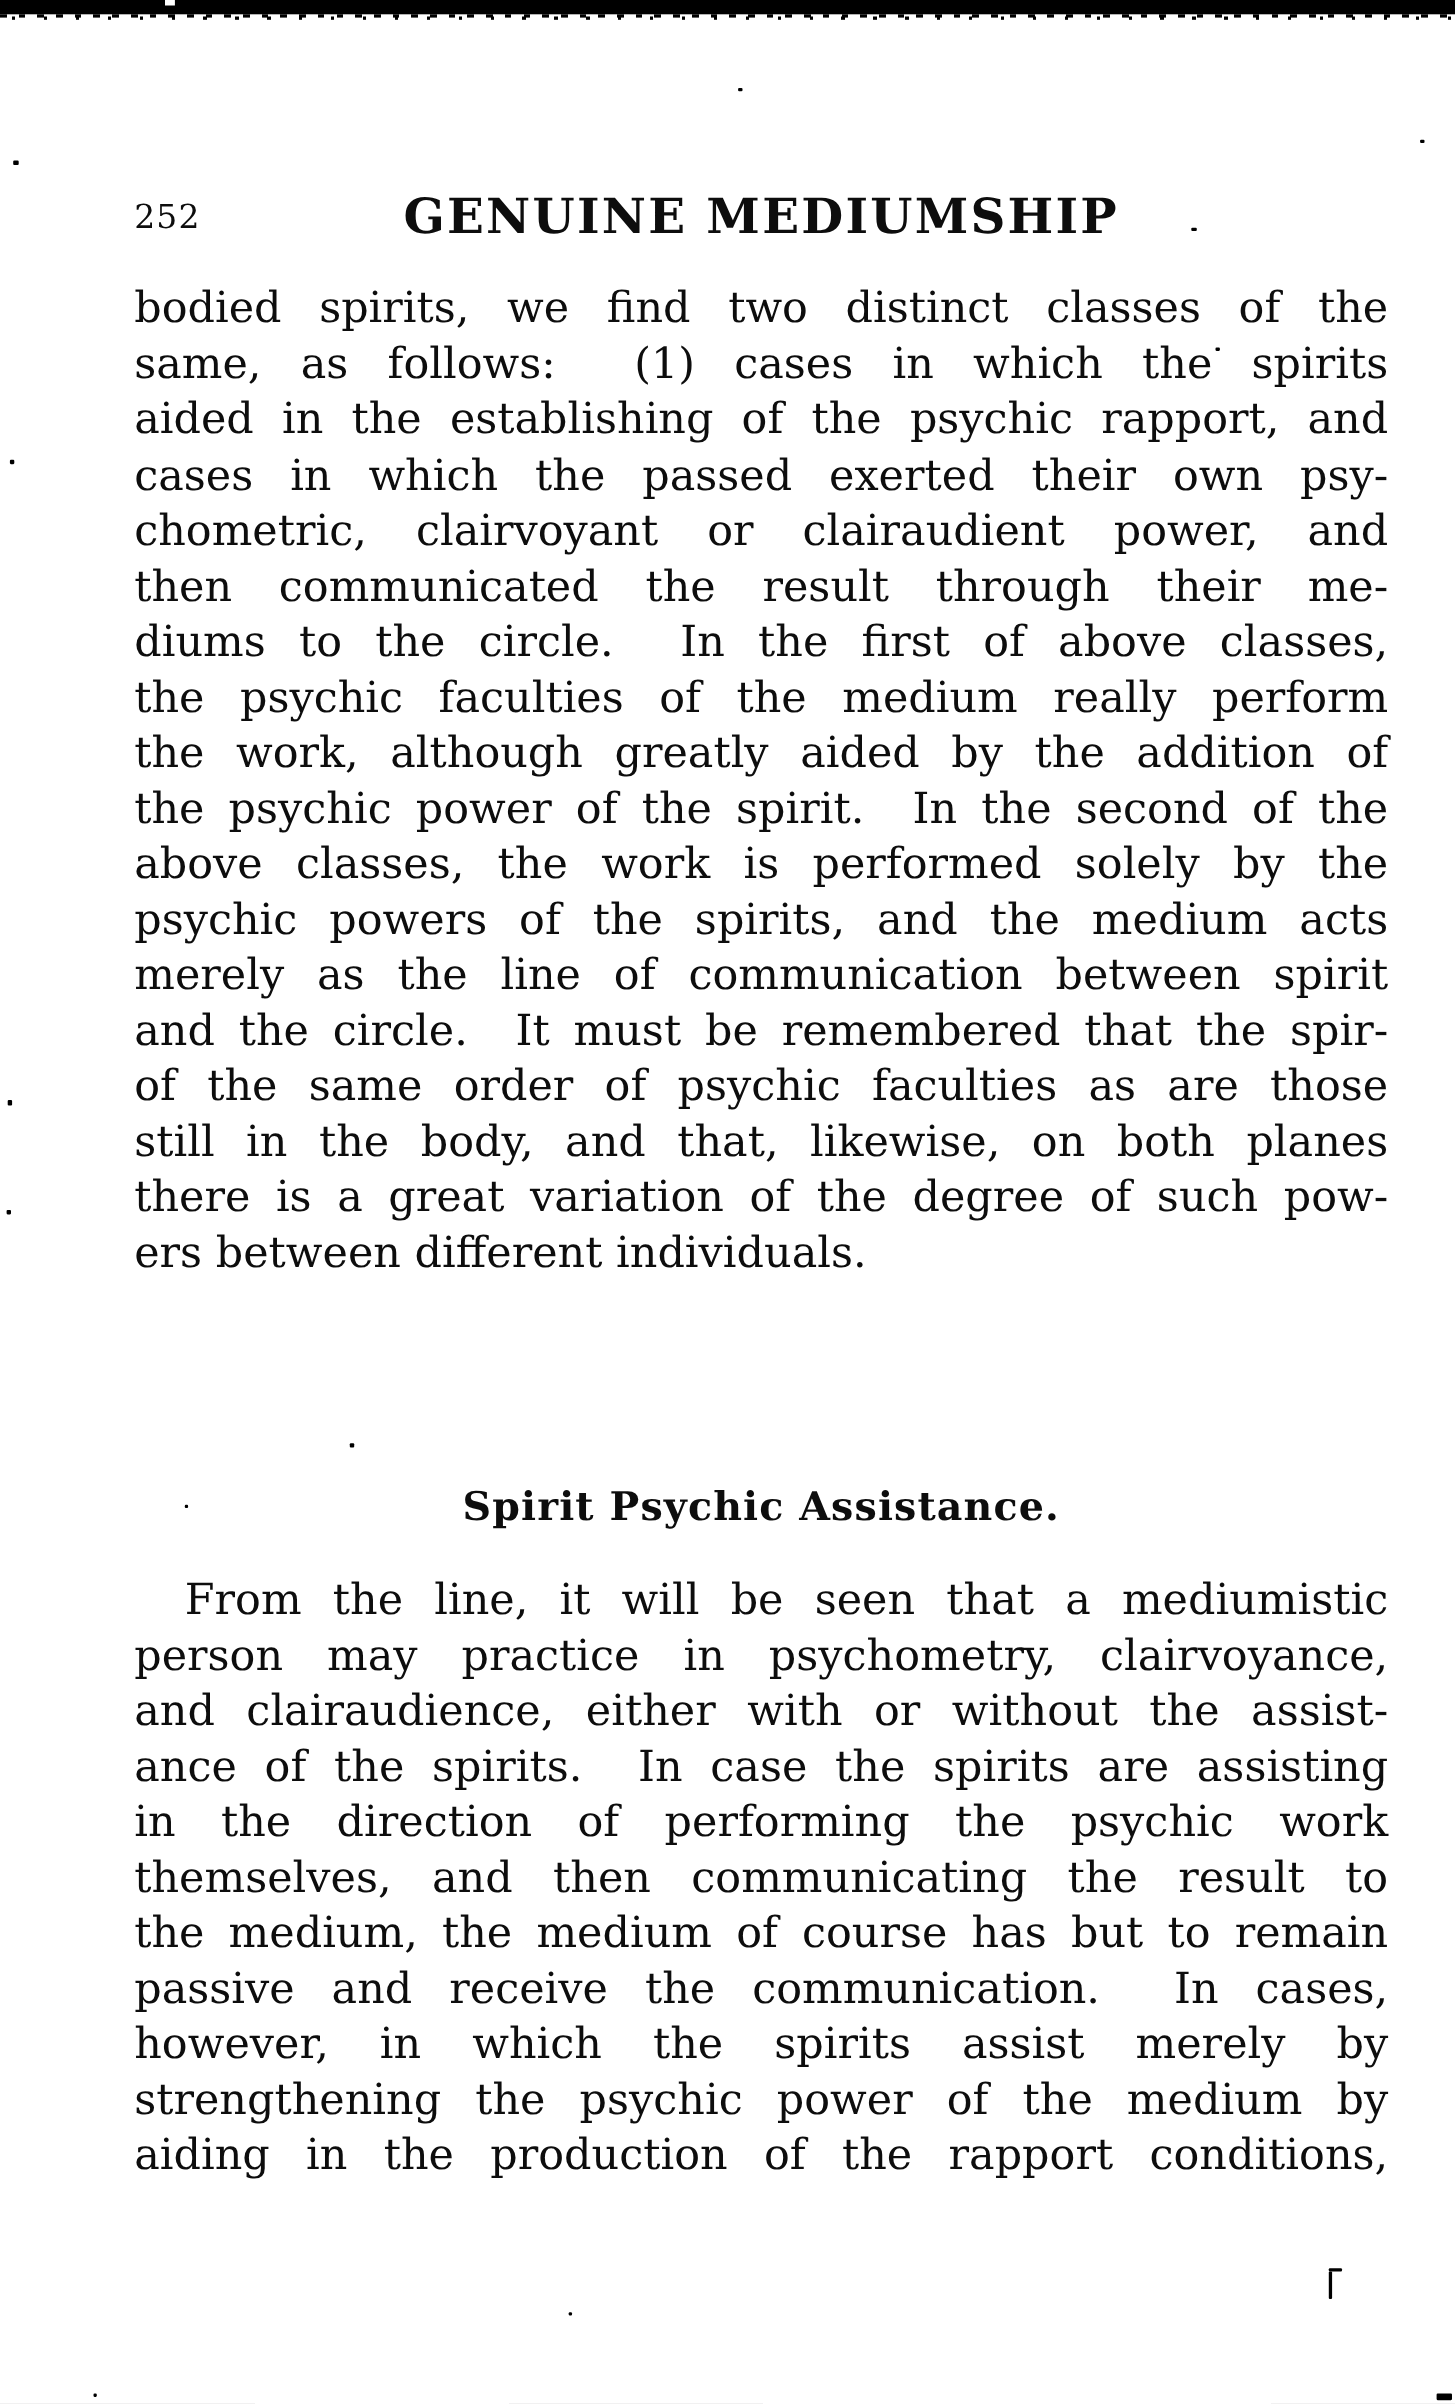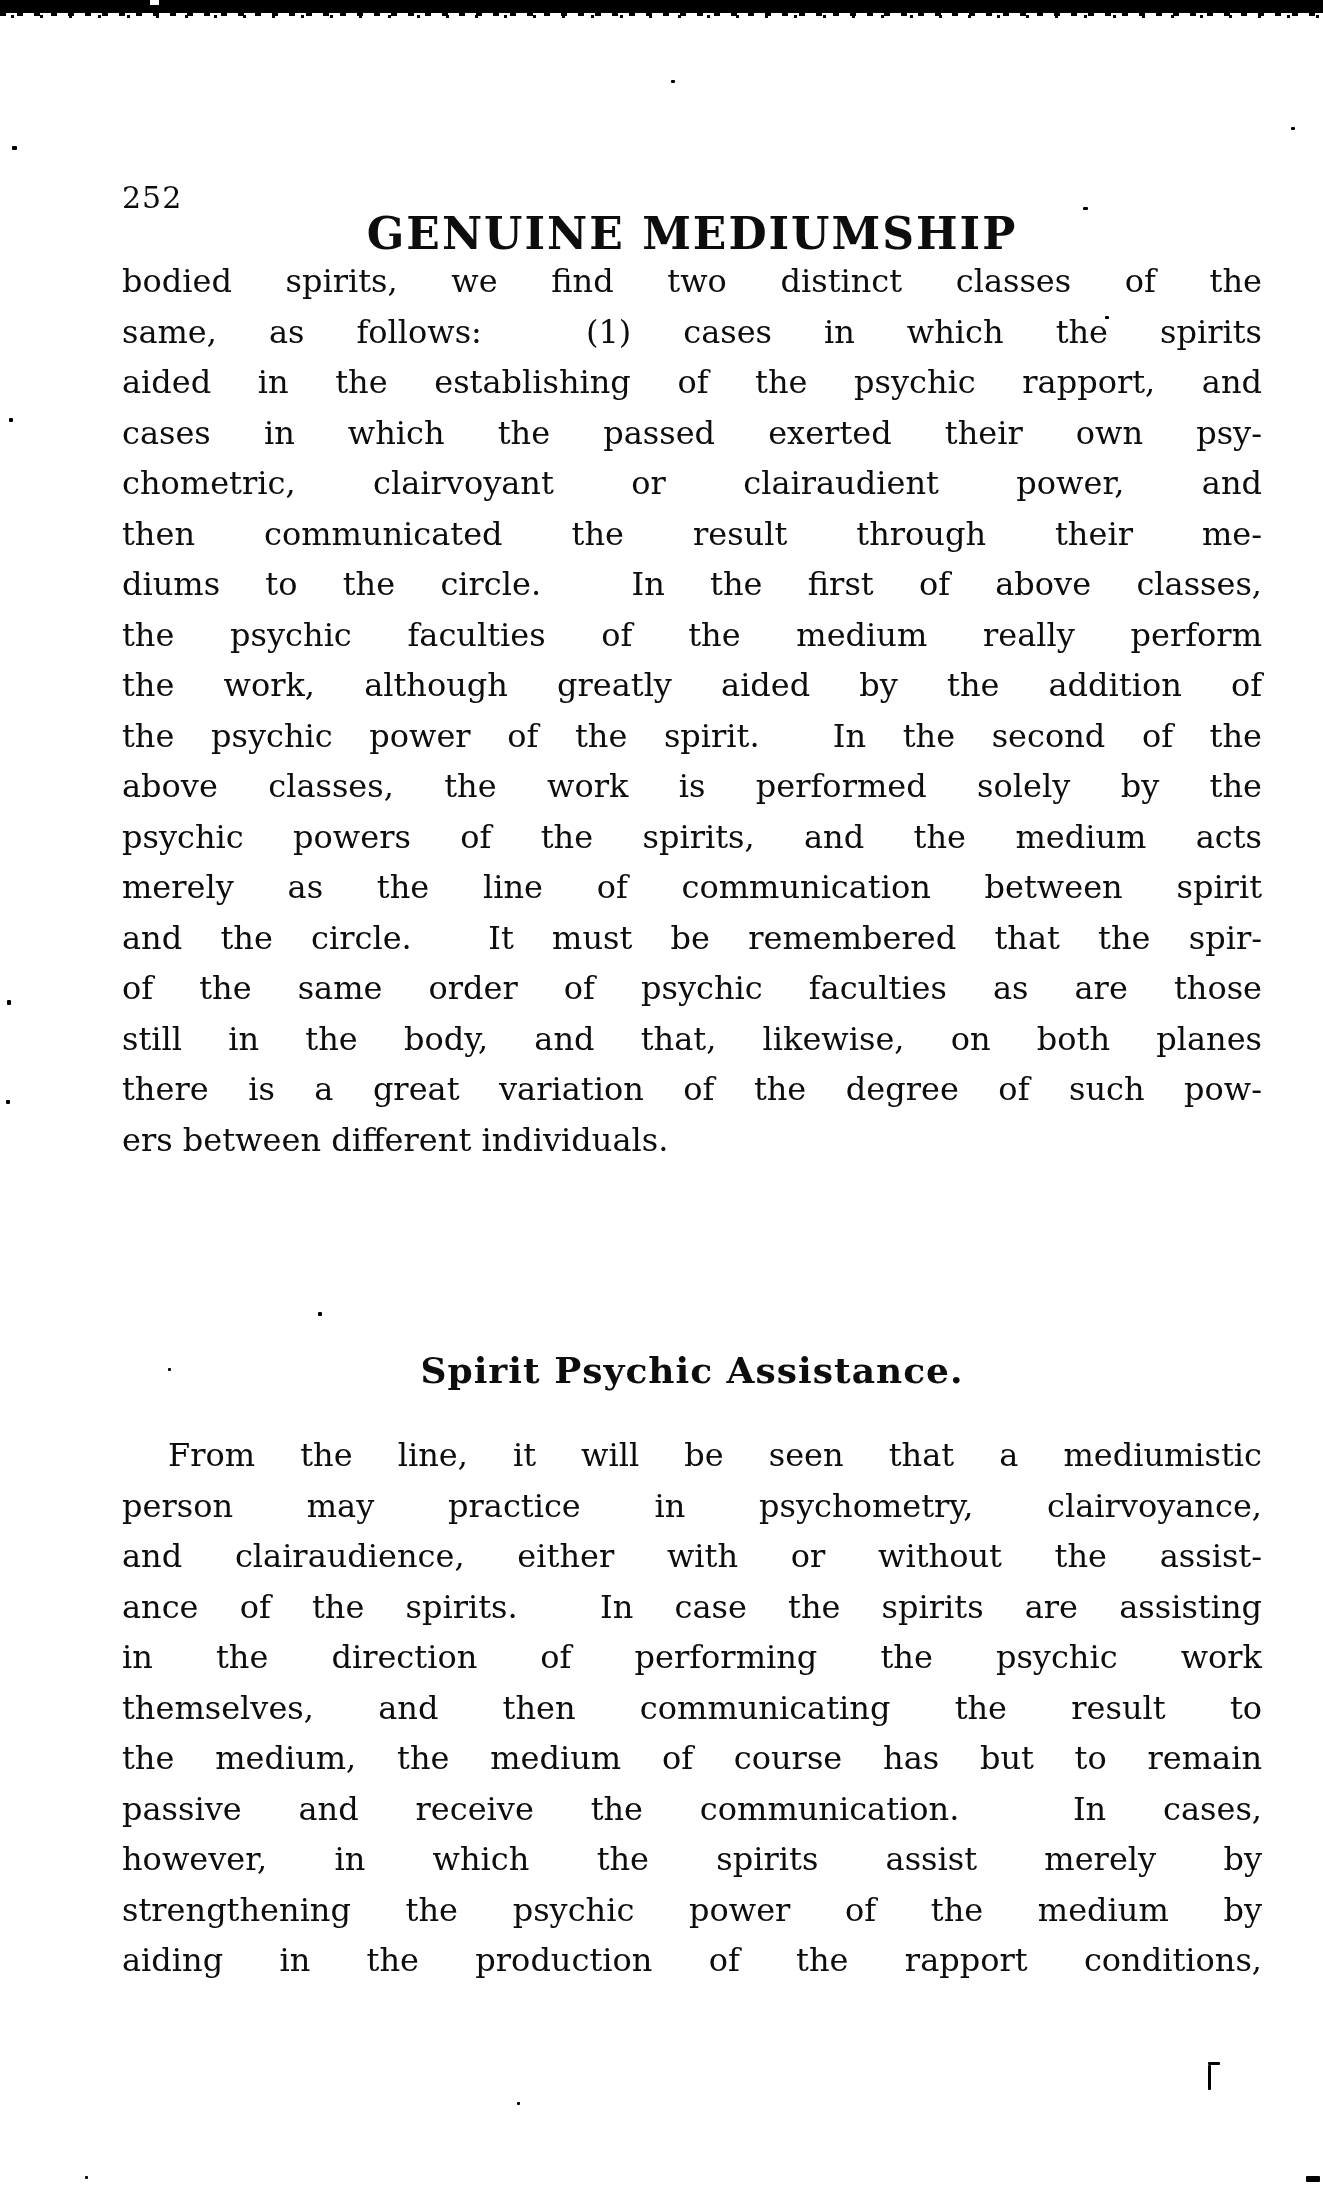--- a/index.html
+++ b/index.html
@@ -32,25 +32,25 @@
   .runhead{
     position:absolute;left:122px;top:170px;width:1140px;height:56px;
     line-height:56px;
   }
   .pagenum{
     position:absolute;left:0;top:0;
     font-size:30px;letter-spacing:1px;
   }
   .runtitle{
     position:absolute;left:0;right:0;top:0;text-align:center;
-    font-weight:bold;font-size:44px;letter-spacing:2px;margin-top:36px;
+    font-weight:bold;font-size:44px;letter-spacing:2px;
   }
   .para{
     position:absolute;left:122px;width:1140px;
-    font-size:32px;line-height:50.5px;
+    font-size:39px;line-height:50.5px;
   }
   .para1{top:256px;}
   .para2{top:1430px;}
   .tline{
     text-align:justify;
     text-align-last:justify;
     white-space:pre-wrap;
     height:50.5px;overflow:visible;
   }
   .tline.lastline.noStretch{

